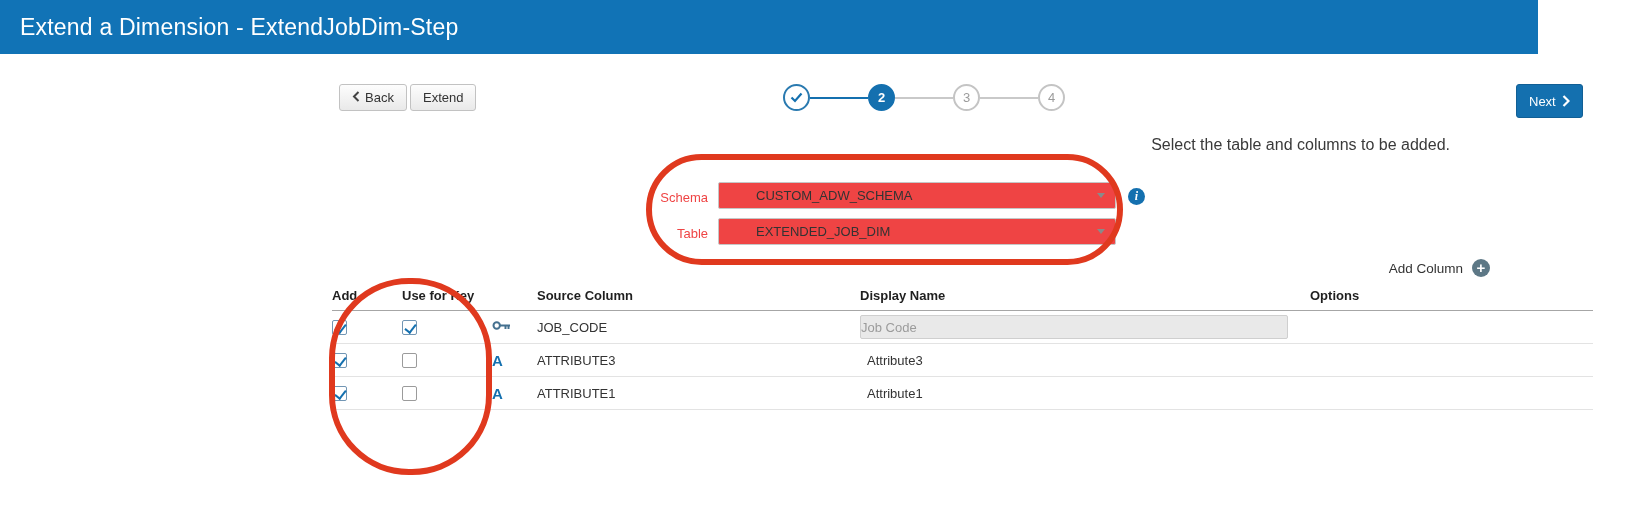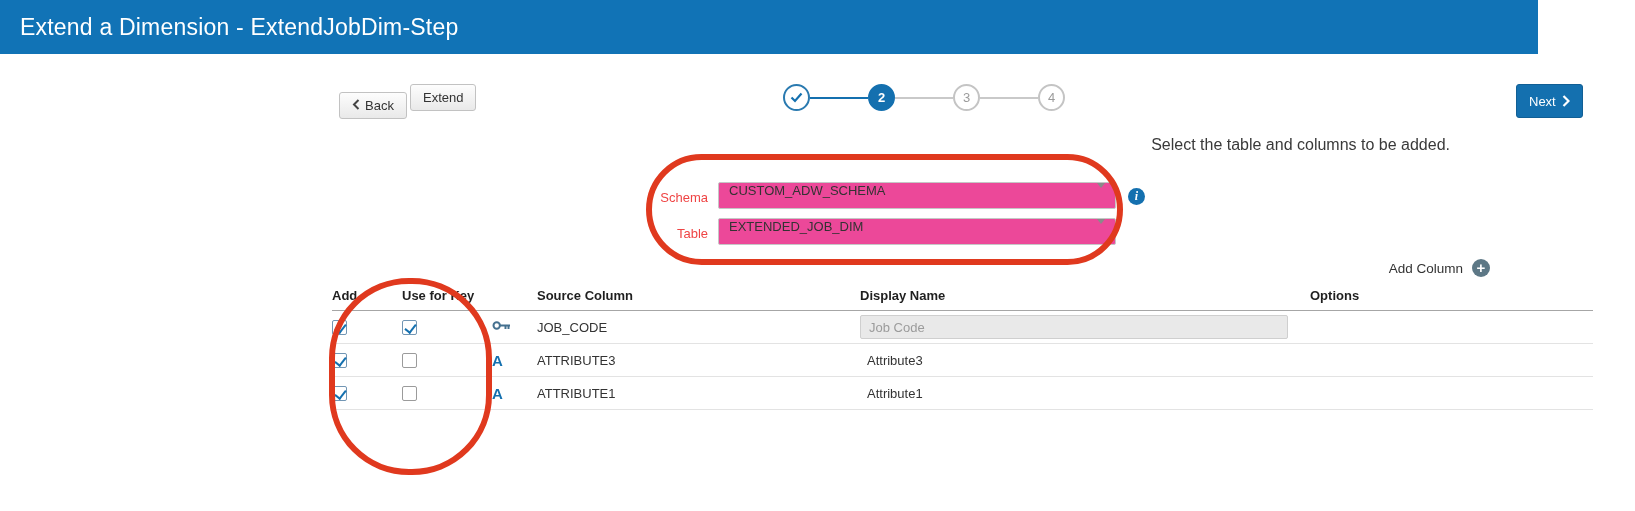--- a/index.html
+++ b/index.html
@@ -38,21 +38,21 @@
     align-items: center;
     gap: 5px;
     padding: 0 12px;
     background: linear-gradient(#fdfdfd, #e9e9e9);
     border: 1px solid #c2c2c2;
     border-radius: 3px;
     font-size: 13px;
     color: #333333;
     cursor: pointer;
   }
-  .btn.back { left: 339px; top: 92px; }
+  .btn.back { left: 339px; top: 84px; }
   .btn.cancel { left: 410px; top: 84px; }
 
   .next-btn {
     position: absolute;
     left: 1516px; top: 84px;
     height: 34px;
     display: inline-flex;
     align-items: center;
     gap: 6px;
     padding: 0 12px;
@@ -118,26 +118,27 @@
     font-size: 13px;
     color: #ef4444;
   }
   .form-label.schema { top: 190px; }
   .form-label.table  { top: 226px; }
 
   .dropdown {
     position: absolute;
     left: 718px;
     width: 398px; height: 27px;
-    background: #ec4899;
+    background: #ef4444;
     border: 1px solid #c6c6c6;
     border-radius: 2px;
     display: flex;
-    align-items: flex-start;
-    cursor: pointer;
+    align-items: center;
+    cursor: pointer;
+    padding-left: 27px;
   }
   .dropdown.schema { top: 182px; }
   .dropdown.table  { top: 218px; }
   .dd-value {
     font-size: 13px;
     color: #333333;
     padding-left: 10px;
     flex: 1 1 auto;
     white-space: nowrap;
     overflow: hidden;
@@ -264,21 +265,20 @@
   .attr-icon::before { content: "A"; }
   .key-icon { display: inline-block; line-height: 0; }
 
   .display-input {
     width: 428px; height: 24px;
     background: #e9e9e9;
     border: 1px solid #cfcfcf;
     border-radius: 2px;
     color: #9b9b9b;
     font-size: 13px;
-    padding-left: 8px;
     font-family: inherit;
   }
   .display-text { padding-left: 7px; }
 
   
   .annotation {
     position: absolute;
     border: 6px solid #e0391e;
     pointer-events: none;
     background: transparent;

